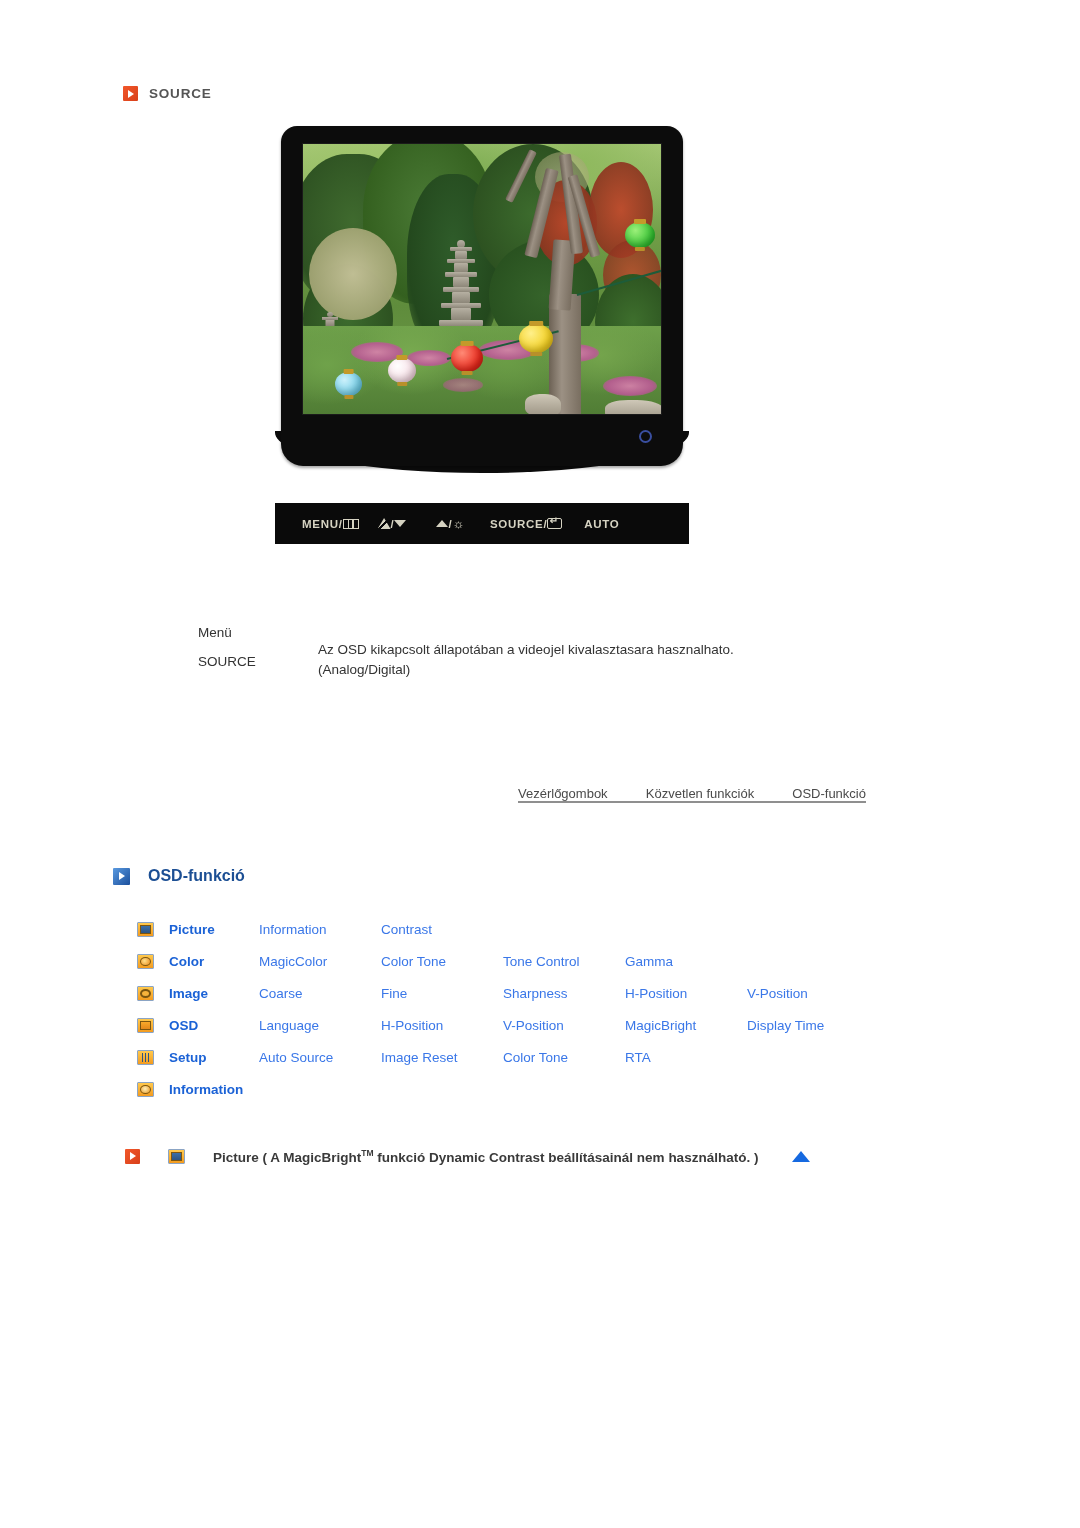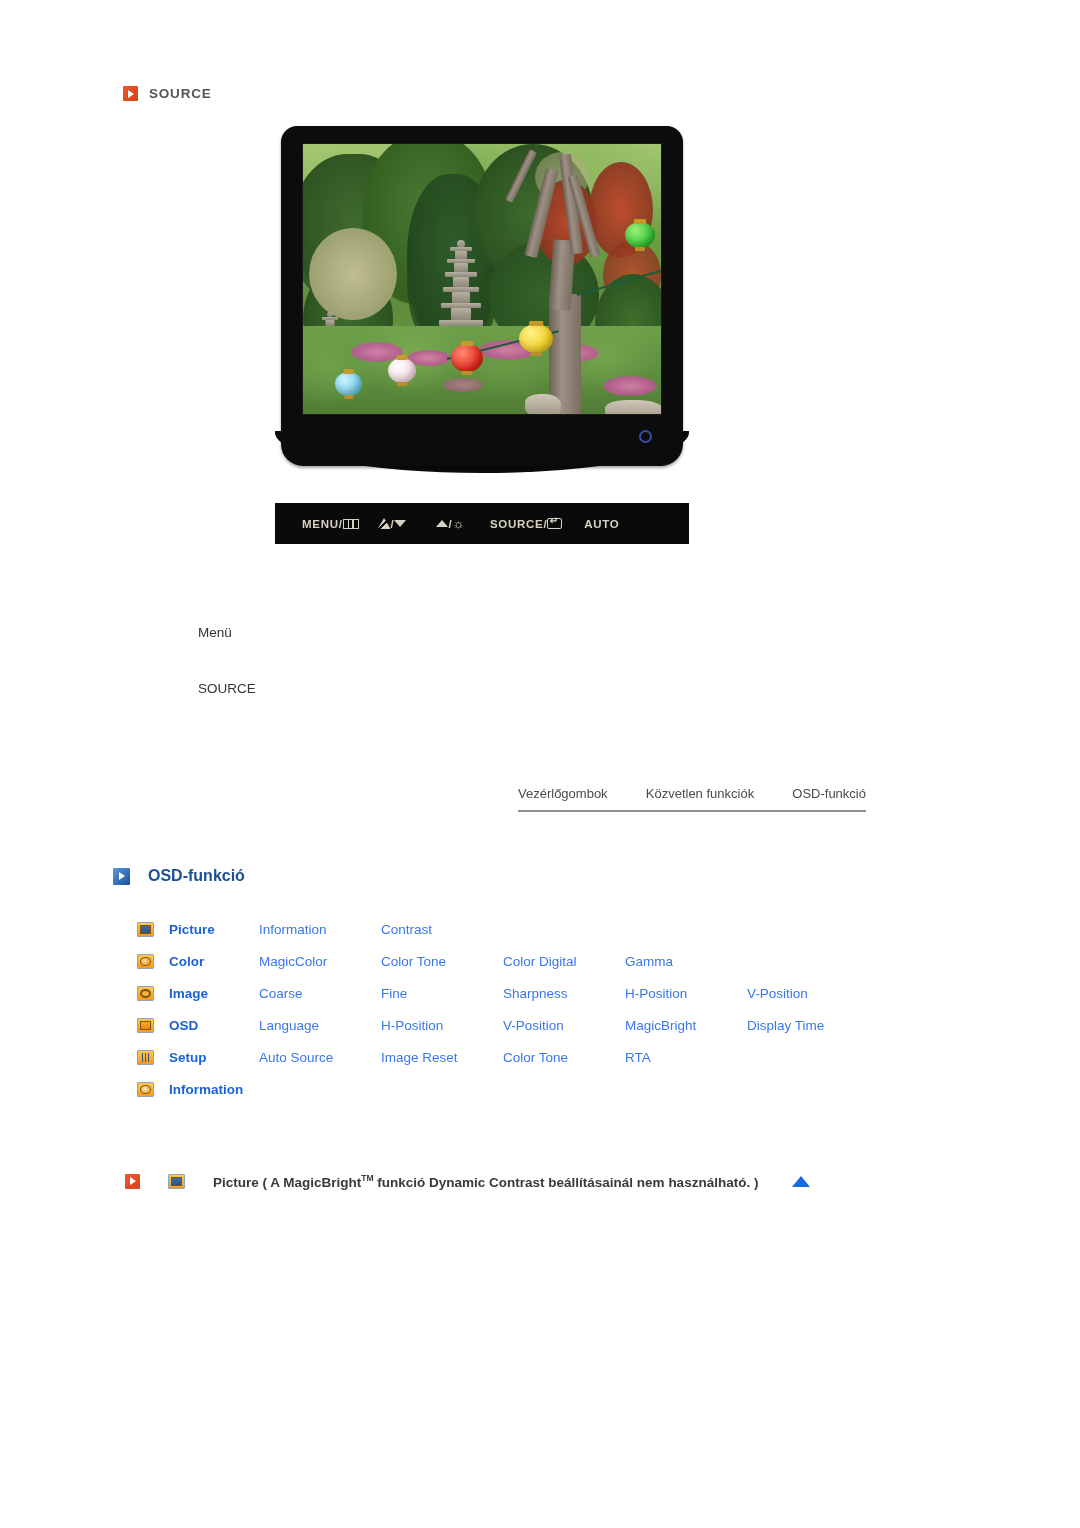--- a/index.html
+++ b/index.html
@@ -260,35 +260,34 @@
   #menu-table {
     position: absolute;
     left: 198px; top: 625px;
     width: 700px;
   }
   #menu-table .hdr-row, #menu-table .body-row {
     display: flex;
     font-size: 13.5px;
     color: #333333;
   }
-  #menu-table .hdr-row { margin-bottom: 27px; }
+  #menu-table .hdr-row { }
   #menu-table .col-menu { width: 120px; flex: 0 0 120px; }
   #menu-table .col-desc { flex: 1; line-height: 1.45; }
   #menu-table .body-row .col-menu { padding-top: 14px; }
 
   
   #tab-nav {
     position: absolute;
     left: 518px; top: 786px;
     width: 348px;
   }
   #tab-nav .tabs {
     display: flex; justify-content: space-between;
     font-size: 13px; color: #4a4a4a;
-    padding-bottom: 9px;
   }
   #tab-nav .rule {
     height: 2px;
     background: #8f8f8f;
   }
 
   
   #osd-heading {
     position: absolute;
     left: 113px; top: 867px;
@@ -346,21 +345,20 @@
     border: none;
   }
   .osd-ico.ico-info span { border-radius: 50%; background: radial-gradient(circle at 45% 40%, #fff0b8, #e8941c); }
 
   
   #footer-note {
     position: absolute;
     left: 125px; top: 1148px;
     display: flex; align-items: center;
     gap: 28px;
-    margin-top: 25px;
   }
   #footer-note .note-text {
     font-size: 13.5px; font-weight: bold;
     color: #3a3a3a;
   }
   #footer-note .note-text sup { font-size: 8.5px; vertical-align: super; }
   .top-arrow {
     width: 0; height: 0;
     border-left: 9px solid transparent;
     border-right: 9px solid transparent;
@@ -484,20 +482,24 @@
     <span>AUTO</span>
   </span>
 </div>
 
 <div id="menu-table">
   <div class="hdr-row">
     <div class="col-menu">Menü</div>
   </div>
   <div class="body-row">
     <div class="col-menu">SOURCE</div>
+    <div class="col-desc">
+      <div>Az OSD kikapcsolt állapotában a videojel kivalasztasara hasznalhato.</div>
+      <div>(Analog/Digital)</div>
+    </div>
   </div>
 </div>
 
 <div id="tab-nav">
   <div class="tabs">
     <span>Vezérlőgombok</span>
     <span>Közvetlen funkciók</span>
     <span>OSD-funkció</span>
   </div>
   <div class="rule"></div>
@@ -523,21 +525,21 @@
 
   <div class="row">
     <div class="cat">
       <span class="osd-ico ico-color">
           <span></span>
         </span>
       <span class="cat-label">Color</span>
     </div>
     <div class="item">MagicColor</div>
     <div class="item">Color Tone</div>
-    <div class="item">Color Digital</div>
+    <div class="item">Tone Control</div>
     <div class="item">Gamma</div>
   </div>
 
   <div class="row">
     <div class="cat">
       <span class="osd-ico ico-image">
           <span></span>
         </span>
       <span class="cat-label">Image</span>
     </div>

